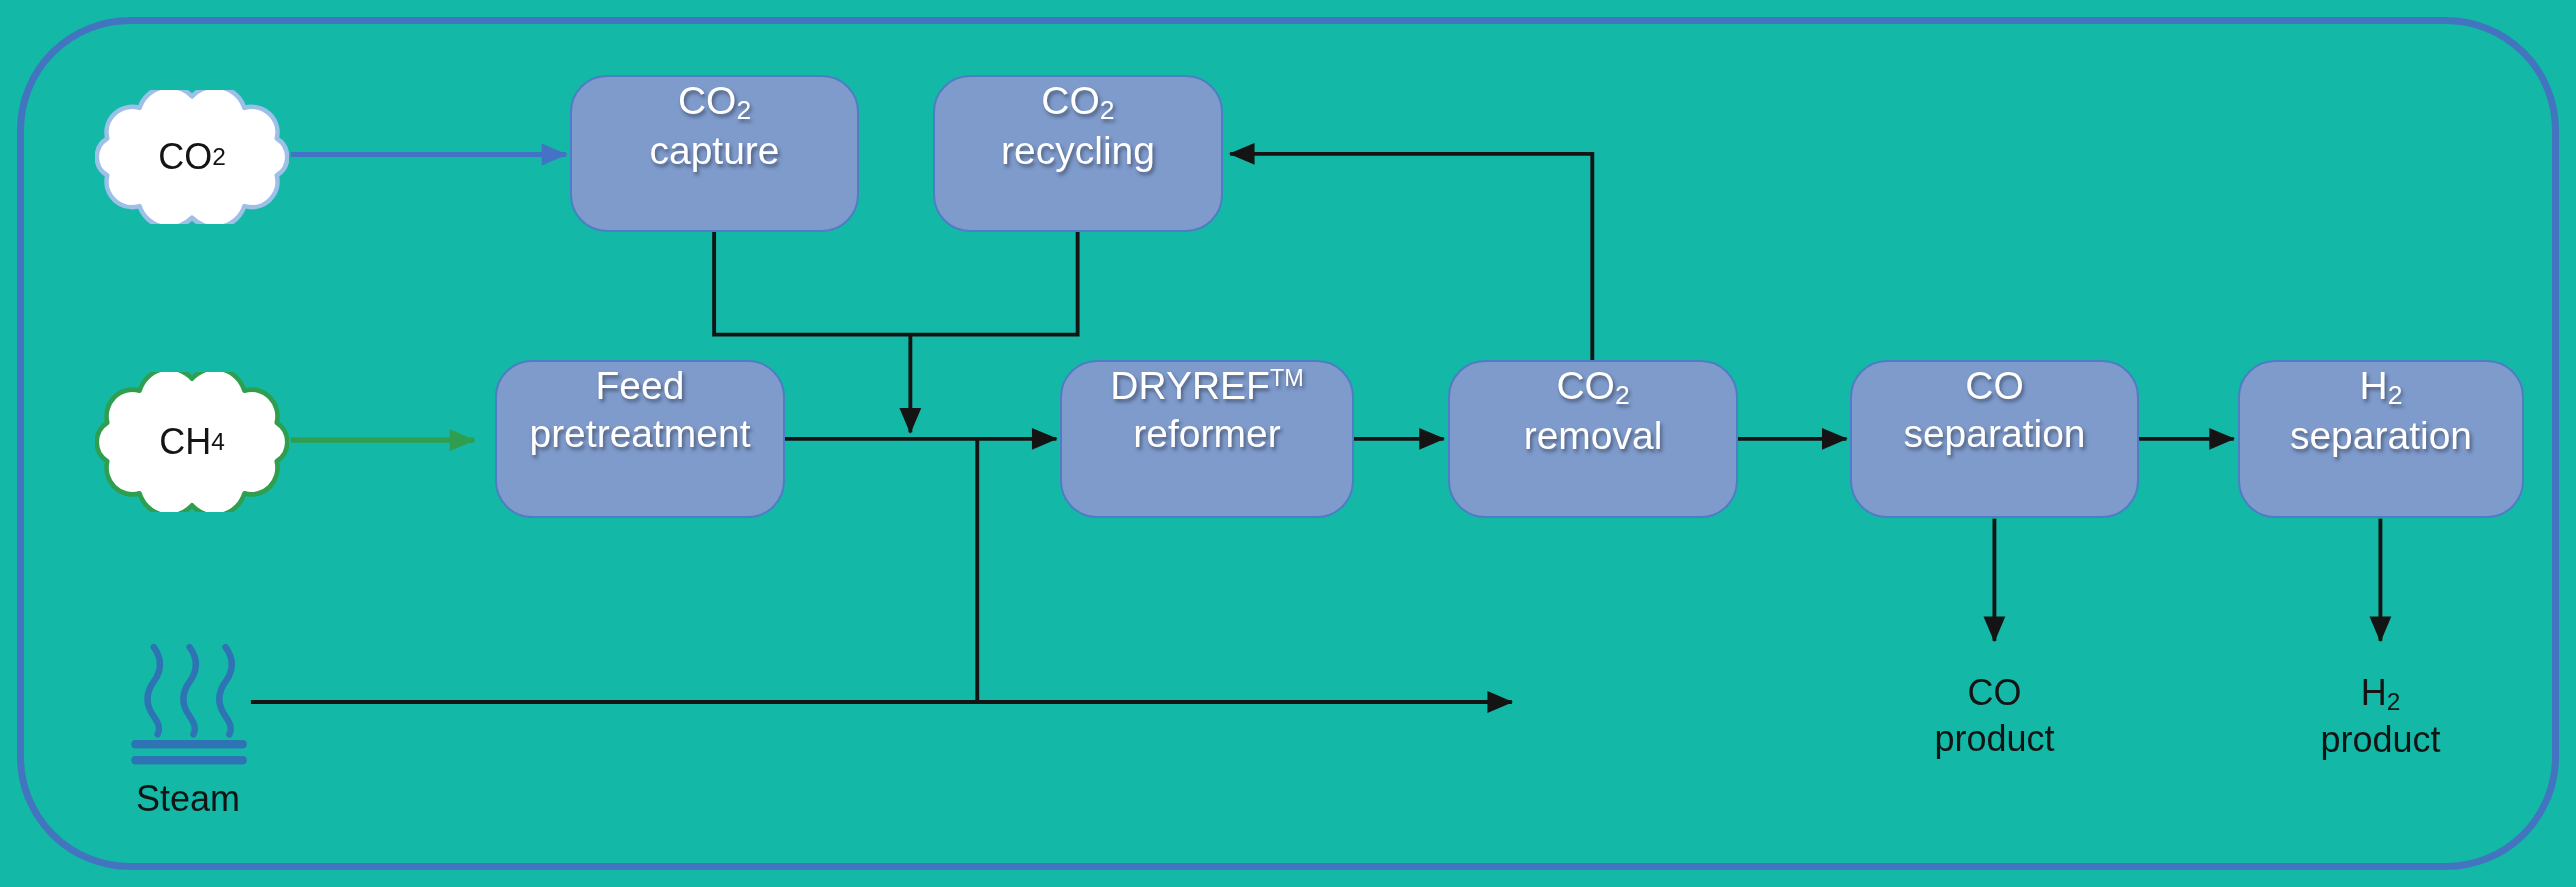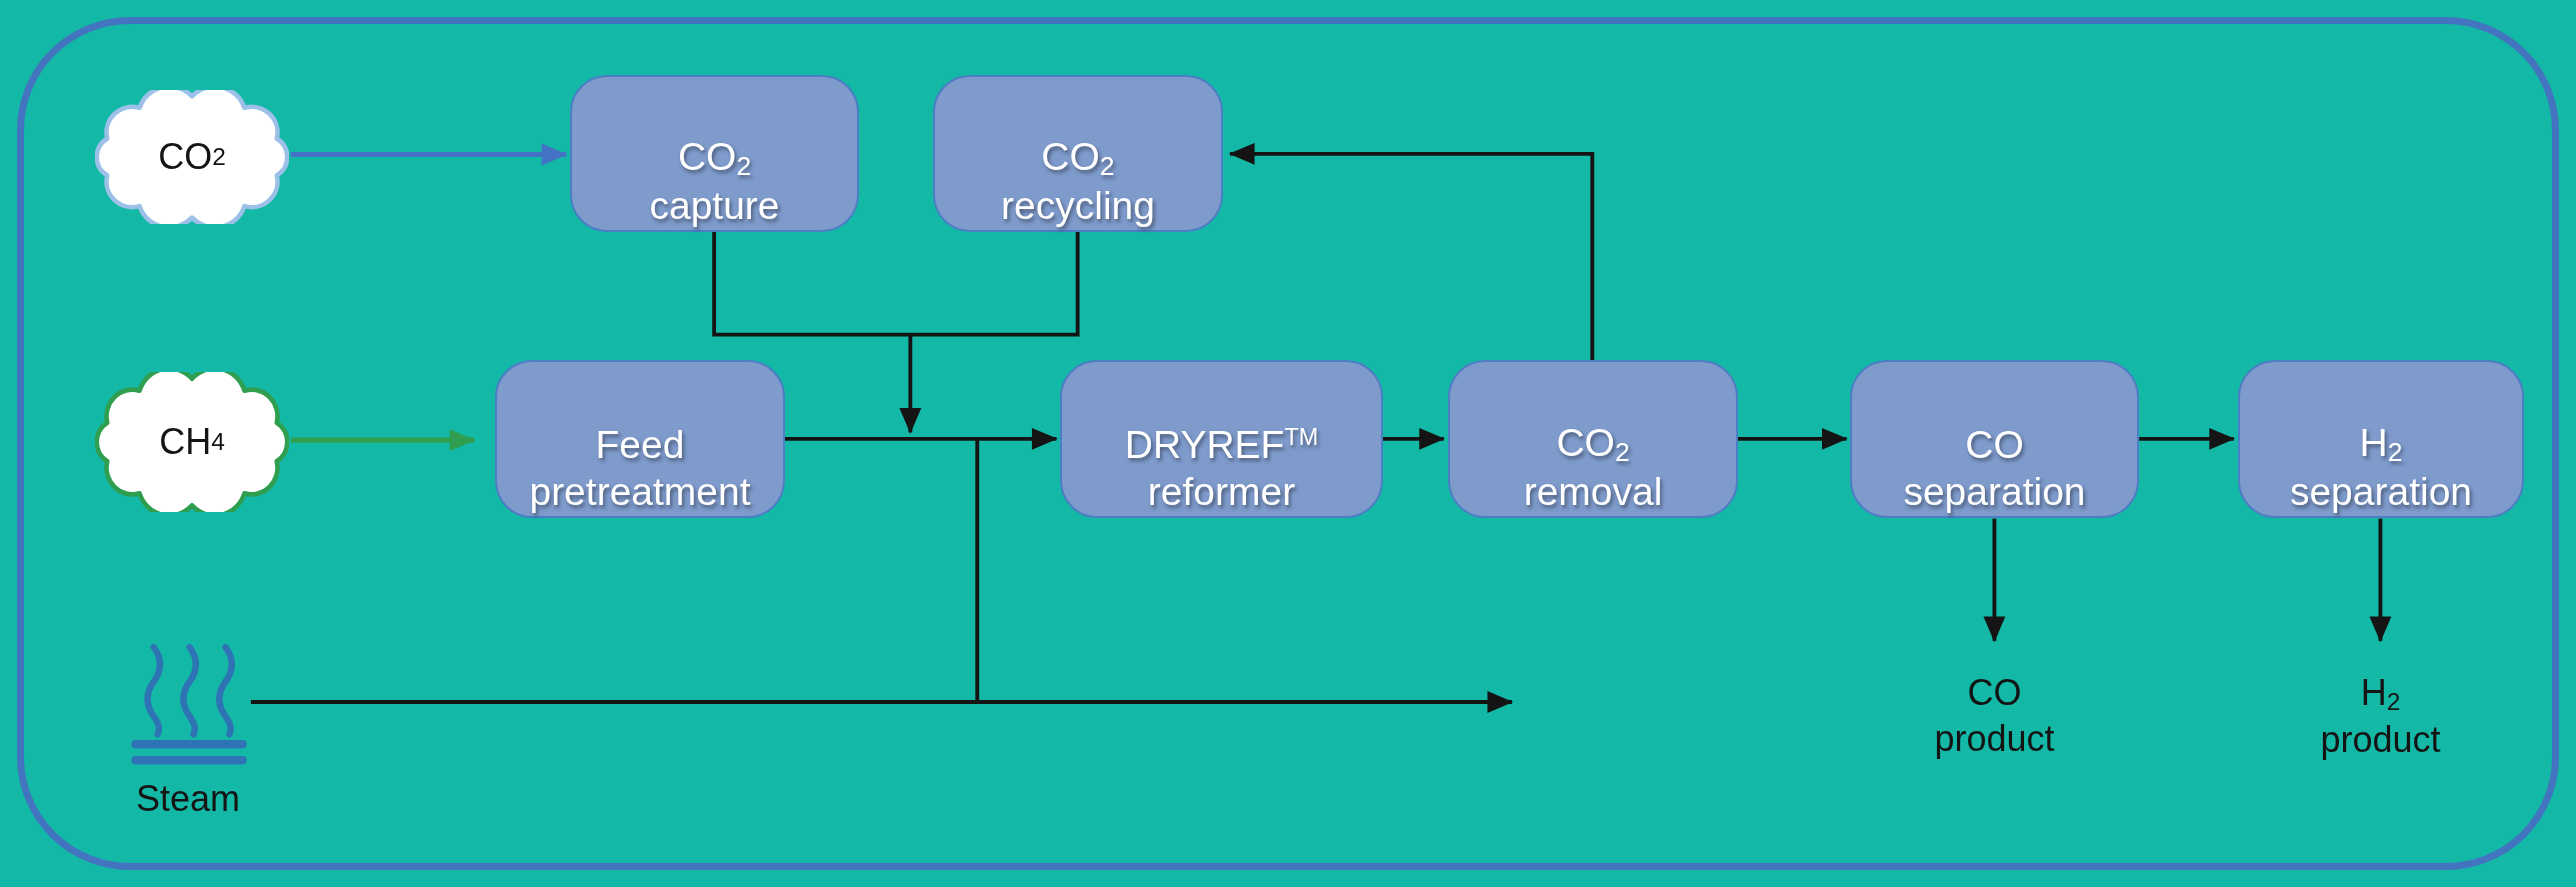--- a/index.html
+++ b/index.html
@@ -8,21 +8,21 @@
   .frame{position:absolute;left:16.7px;top:16.7px;width:2528px;height:839px;
          border:7px solid var(--frame-border);border-radius:113px;}
   .layer{position:absolute;left:0;top:0;}
   .k{stroke:var(--line-black);stroke-width:6;fill:none;}
   .b{stroke:var(--arrow-blue);stroke-width:8;fill:none;}
   .g{stroke:var(--arrow-green);stroke-width:8;fill:none;}
   .mk-black{fill:var(--line-black);}
   .mk-blue{fill:var(--arrow-blue);}
   .mk-green{fill:var(--arrow-green);}
   .box{position:absolute;border:2.6px solid var(--box-border);border-radius:37px;
-       background:var(--box-fill);display:flex;align-items:flex-end;justify-content:center;
+       background:var(--box-fill);display:flex;align-items:flex-start;justify-content:center;
        box-sizing:border-box;}
   .box .lbl{color:var(--box-text);font-size:39px;line-height:1.22;text-align:center;
        text-shadow:1.9px 2.6px 3.9px rgba(30,30,40,0.5);}
   .cloud{position:absolute;}
   .cloud svg{position:absolute;left:0;top:0;width:100%;height:100%;}
   .cloud-path{fill:#ffffff;stroke-width:7;stroke-linejoin:round;}
   .cloud.co2 .cloud-path{stroke:var(--cloud-co2-outline);}
   .cloud.ch4 .cloud-path{stroke:var(--cloud-ch4-outline);}
   .cloud .lbl{position:absolute;inset:0;display:flex;align-items:center;justify-content:center;
        color:var(--label-text);font-size:36px;}
@@ -107,21 +107,21 @@
 
   <div class="box" style="left:570px;top:75px;width:289px;height:157px;">
     <span class="lbl">CO<sub>2</sub><br>capture</span>
   </div>
   <div class="box" style="left:933px;top:75px;width:290px;height:157px;">
     <span class="lbl">CO<sub>2</sub><br>recycling</span>
   </div>
   <div class="box" style="left:495px;top:360px;width:290px;height:158px;">
     <span class="lbl">Feed<br>pretreatment</span>
   </div>
-  <div class="box" style="left:1060px;top:360px;width:323px;height:158px;">
+  <div class="box" style="left:1060px;top:360px;width:294px;height:158px;">
     <span class="lbl">DRYREF<sup>TM</sup><br>reformer</span>
   </div>
   <div class="box" style="left:1448px;top:360px;width:290px;height:158px;">
     <span class="lbl">CO<sub>2</sub><br>removal</span>
   </div>
   <div class="box" style="left:1850px;top:360px;width:289px;height:158px;">
     <span class="lbl">CO<br>separation</span>
   </div>
   <div class="box" style="left:2238px;top:360px;width:286px;height:158px;">
     <span class="lbl">H<sub>2</sub><br>separation</span>

